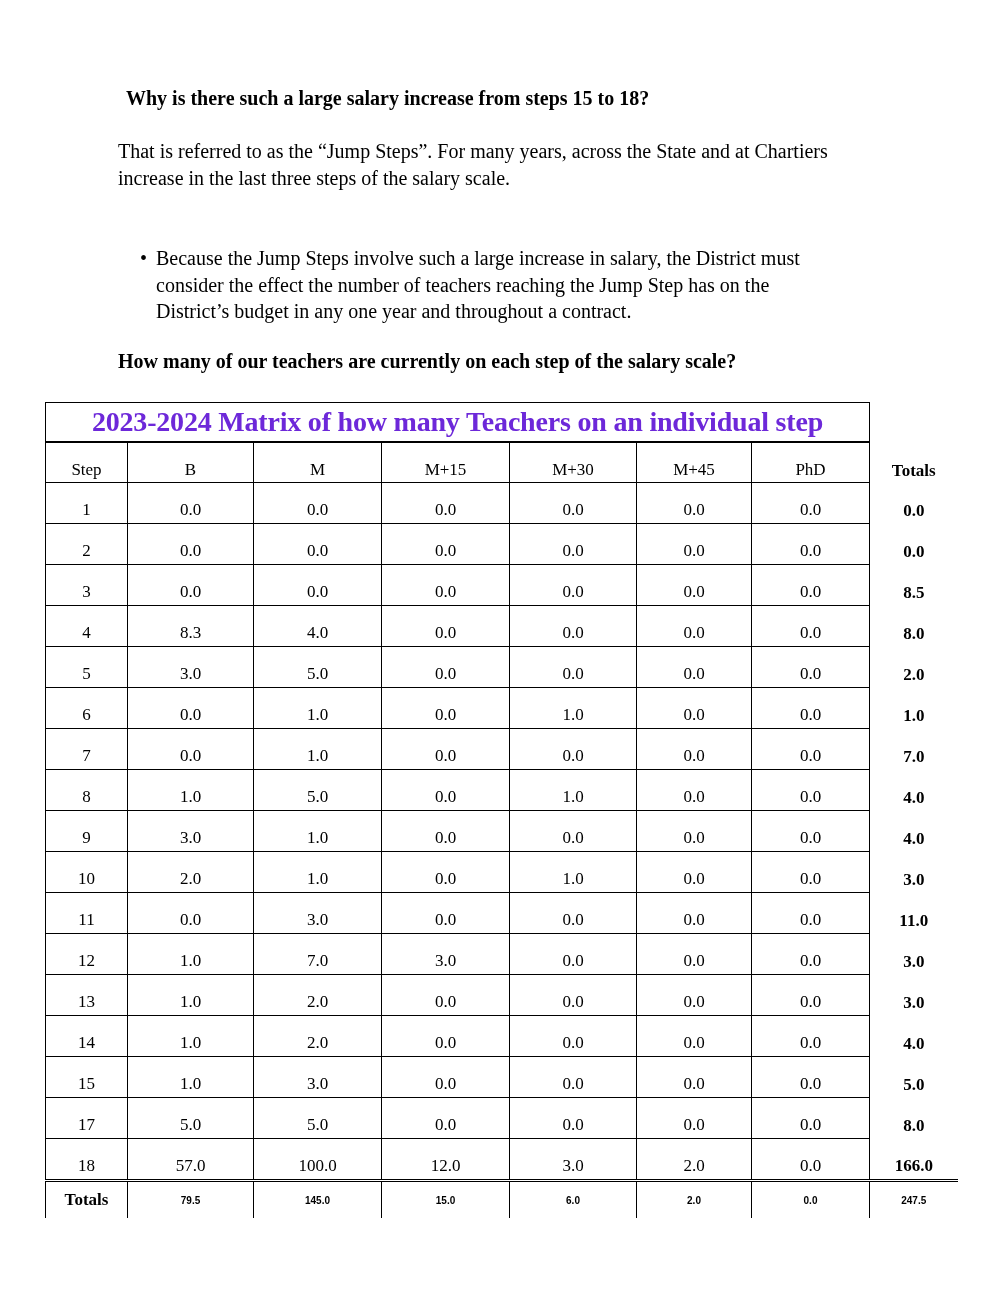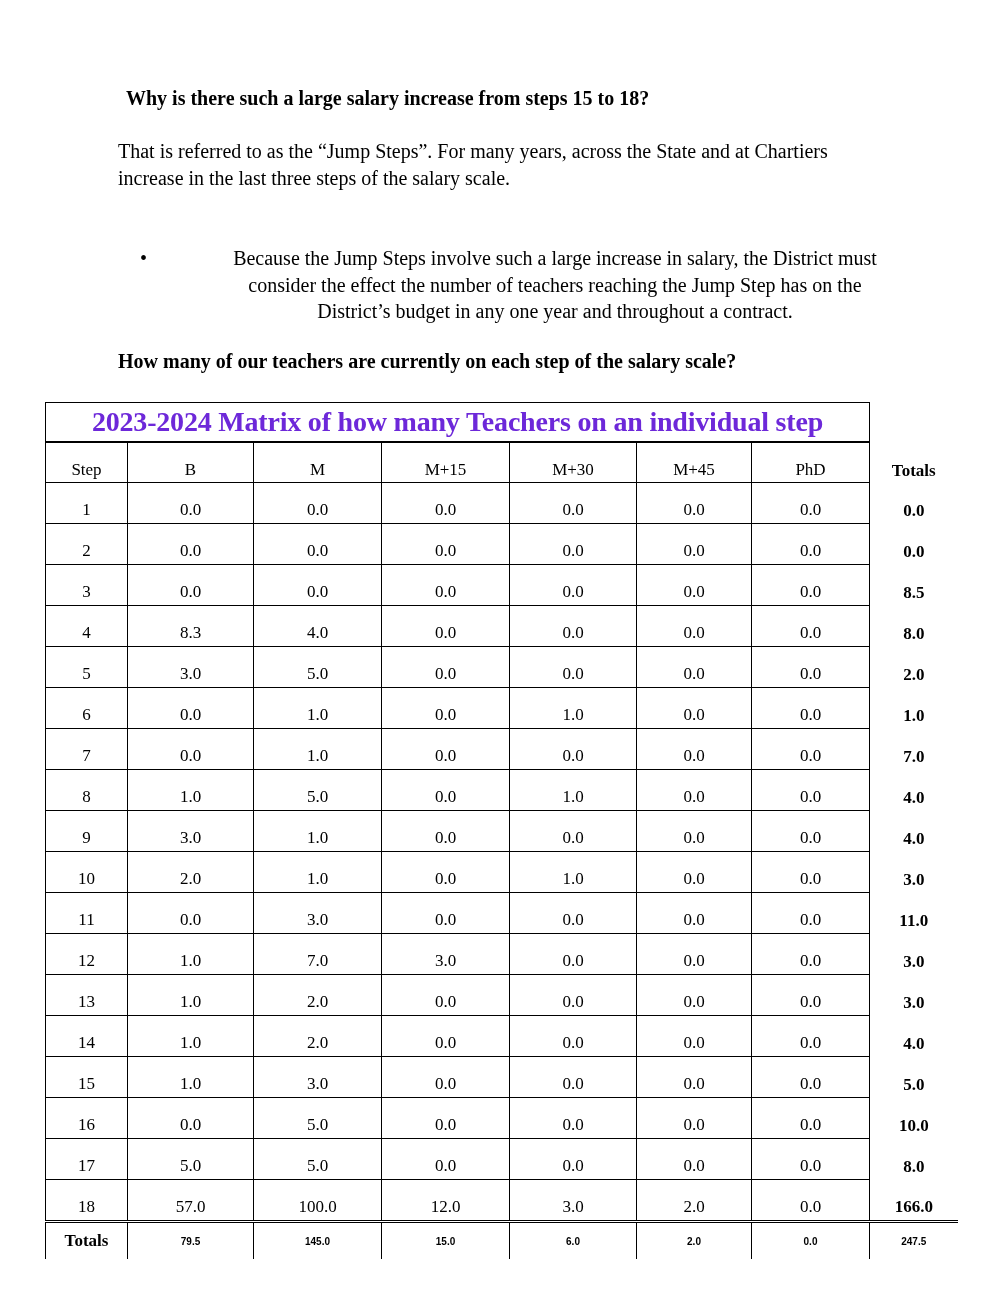--- a/index.html
+++ b/index.html
@@ -2,21 +2,21 @@
 <html><head>
   <meta charset="utf-8">
   <style>
     html, body { margin: 0; padding: 0; background: #ffffff; }
     body { width: 1007px; height: 1300px; position: relative; overflow: hidden;
            font-family: "Liberation Serif", "DejaVu Serif", serif; color: #000; }
     .q { position: absolute; left: 118px; font-weight: bold; font-size: 20px; line-height: 24px; }
     .para { position: absolute; left: 118px; width: 840px; font-size: 20px; line-height: 26.5px; }
     .bullet-wrap { position: absolute; left: 140px; top: 245px; width: 800px; font-size: 20px; line-height: 26.5px; }
     .bullet-dot { position: absolute; left: 0; top: 0; font-size: 20px; }
-    .bullet-text { margin-left: 30px; text-align: center; }
+    .bullet-text { margin-left: 16px; }
 
     table.matrix { position: absolute; left: 45px; top: 402px; border-collapse: collapse; }
     table.matrix td { padding: 0; text-align: center; vertical-align: bottom; font-size: 17px; }
     .title-cell { height: 38px; color: #6d28d9; font-weight: bold; font-size: 28px !important;
                   border: 1px solid #000; border-bottom: 2px solid #000; vertical-align: middle !important; letter-spacing: -0.2px; }
     .hdr td { height: 37px; padding-bottom: 2px !important; }
     tr.row td { height: 37px; padding-bottom: 3px !important; }
     td.c { border-left: 1px solid #000; border-bottom: 1px solid #000; }
     td.c-step { border-left: 1px solid #000; border-bottom: 1px solid #000; }
     td.c-last { border-right: 1px solid #000; }
@@ -221,30 +221,20 @@
     <td class="c-step">15</td>
     <td class="c">1.0</td>
     <td class="c">3.0</td>
     <td class="c">0.0</td>
     <td class="c">0.0</td>
     <td class="c">0.0</td>
     <td class="c c-last">0.0</td>
     <td class="tot">5.0</td>
   </tr>
   <tr class="row">
-    <td class="c-step">16</td>
-    <td class="c">0.0</td>
-    <td class="c">5.0</td>
-    <td class="c">0.0</td>
-    <td class="c">0.0</td>
-    <td class="c">0.0</td>
-    <td class="c c-last">0.0</td>
-    <td class="tot">10.0</td>
-  </tr>
-  <tr class="row">
     <td class="c-step">17</td>
     <td class="c">5.0</td>
     <td class="c">5.0</td>
     <td class="c">0.0</td>
     <td class="c">0.0</td>
     <td class="c">0.0</td>
     <td class="c c-last">0.0</td>
     <td class="tot">8.0</td>
   </tr>
   <tr class="row row18">

